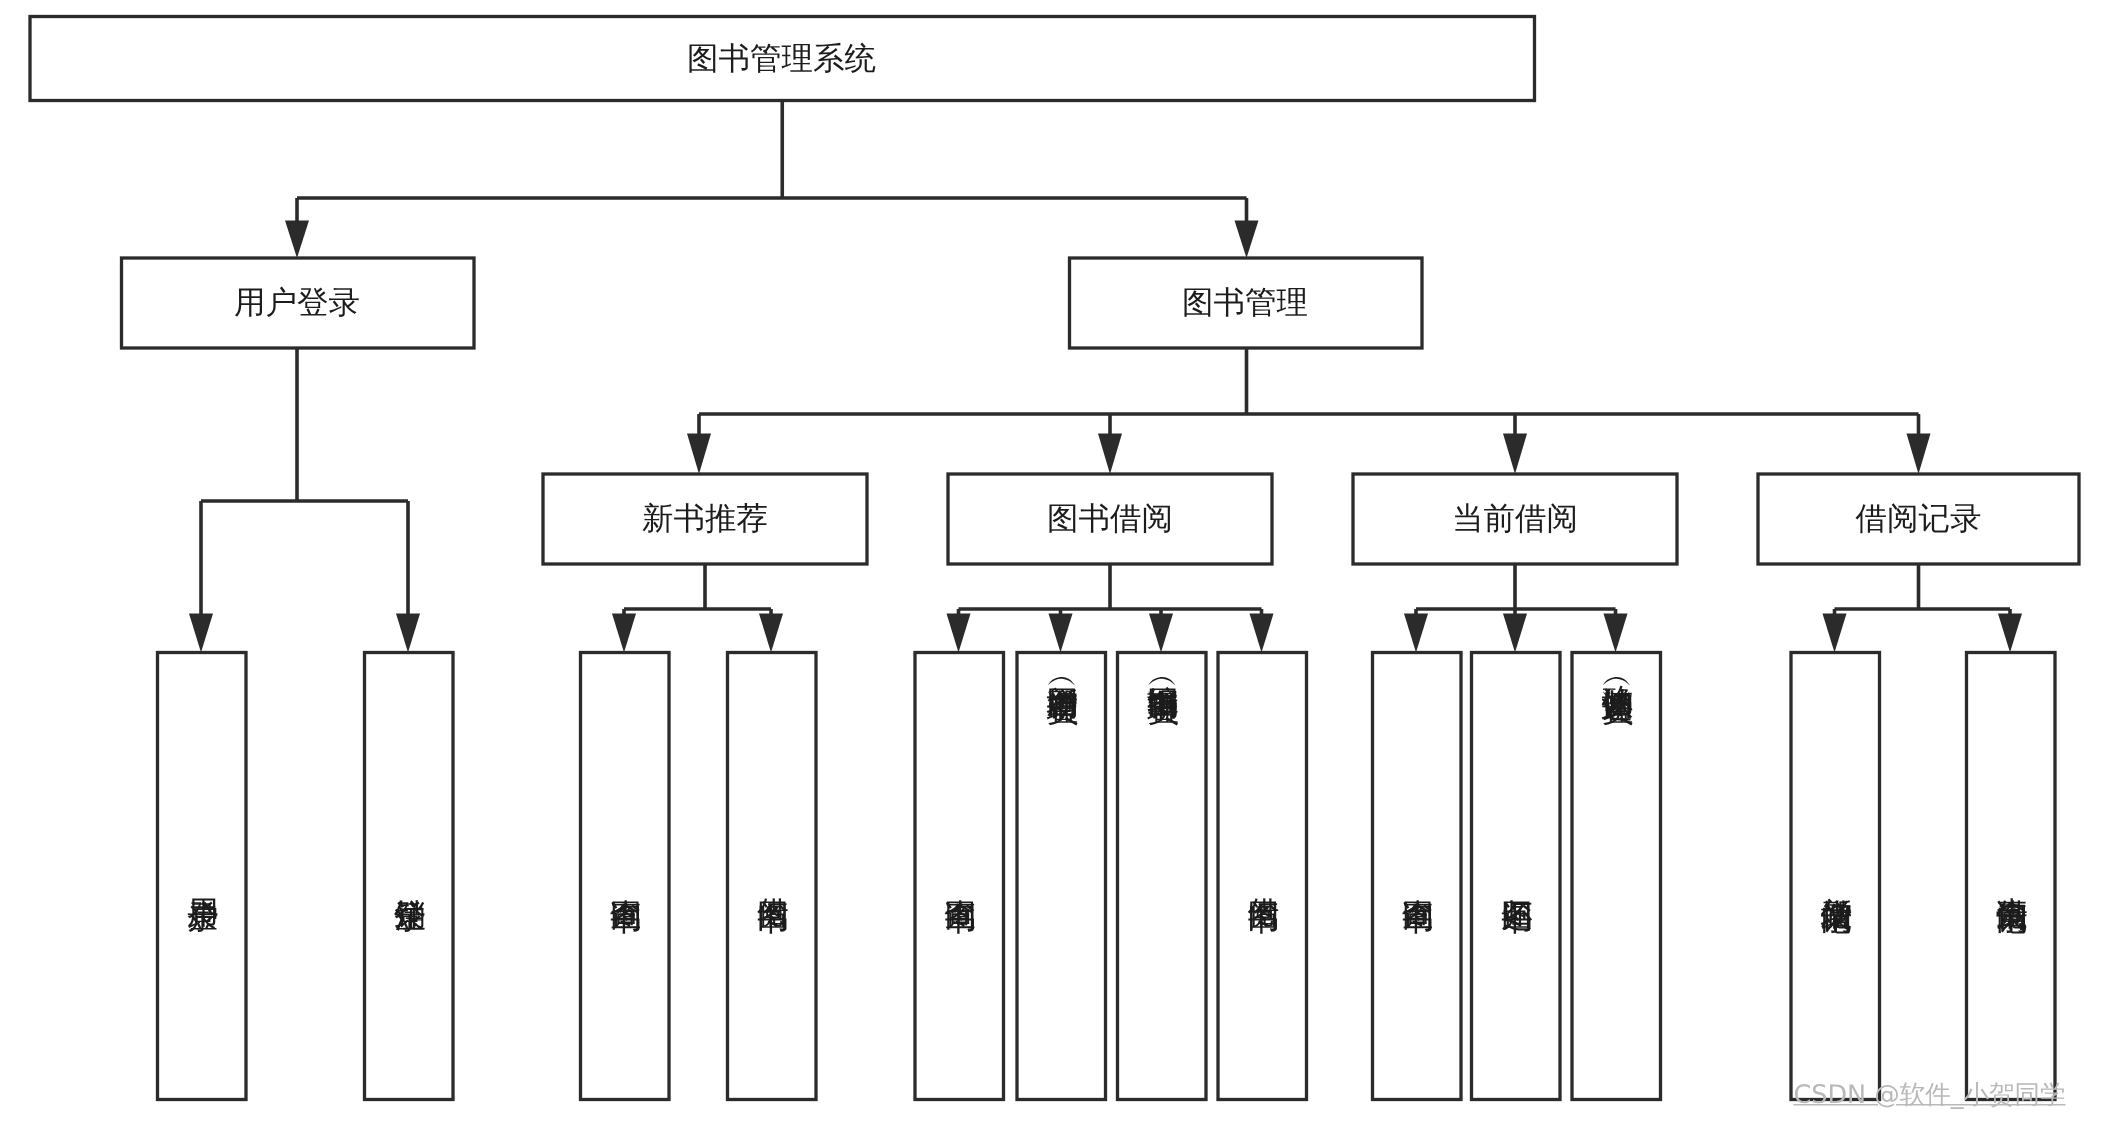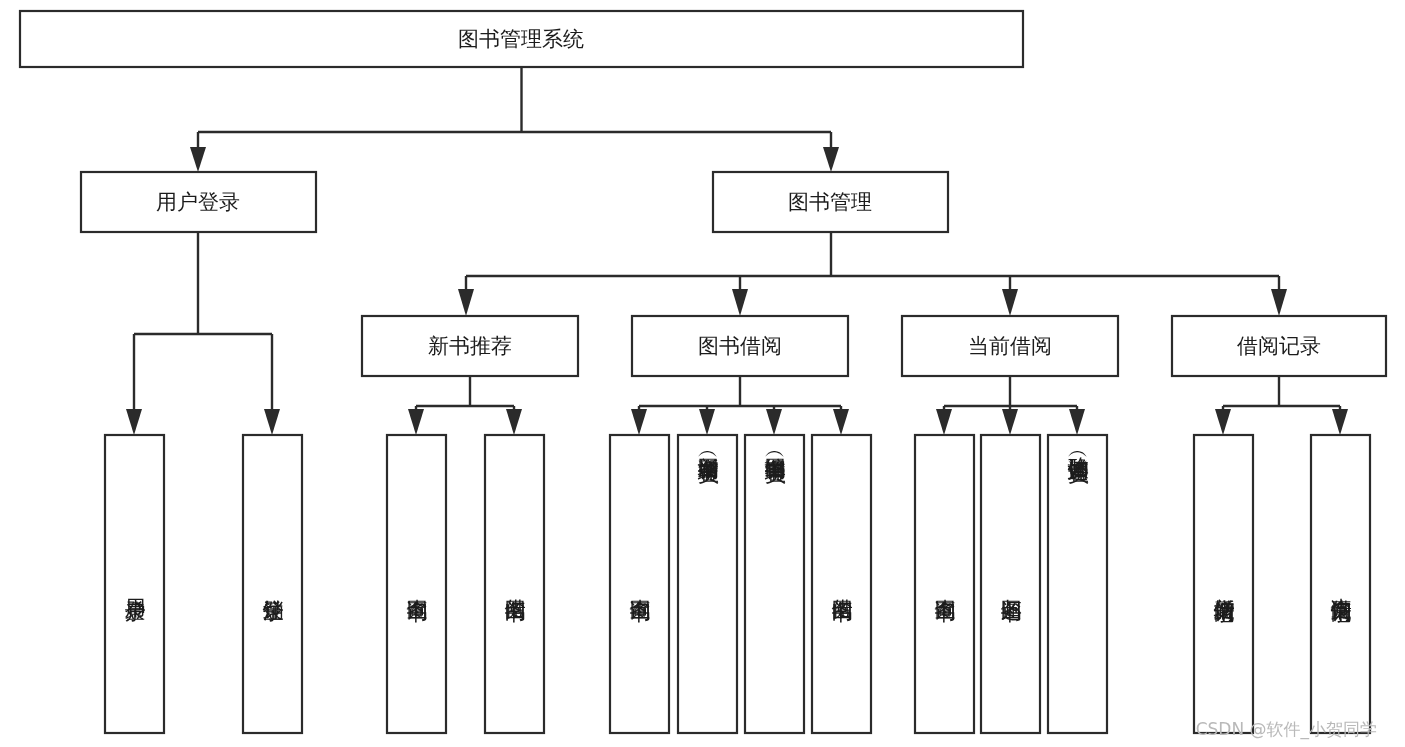--- a/index.html
+++ b/index.html
@@ -65,20 +65,21 @@
   }
   #watermark {
     position: absolute;
     right: 16px;
     bottom: 6px;
     font-family: "DejaVu Sans", "Liberation Sans", sans-serif;
     font-size: 17px;
     color: #b9b9b9;
     white-space: nowrap;
     pointer-events: none;
+    text-decoration: underline;
   }
 </style>
 </head>
 <body>
 
 <div id="diagram-root">
 
   <svg id="tree-svg" viewBox="0 0 1405 747">
 
     <g>

